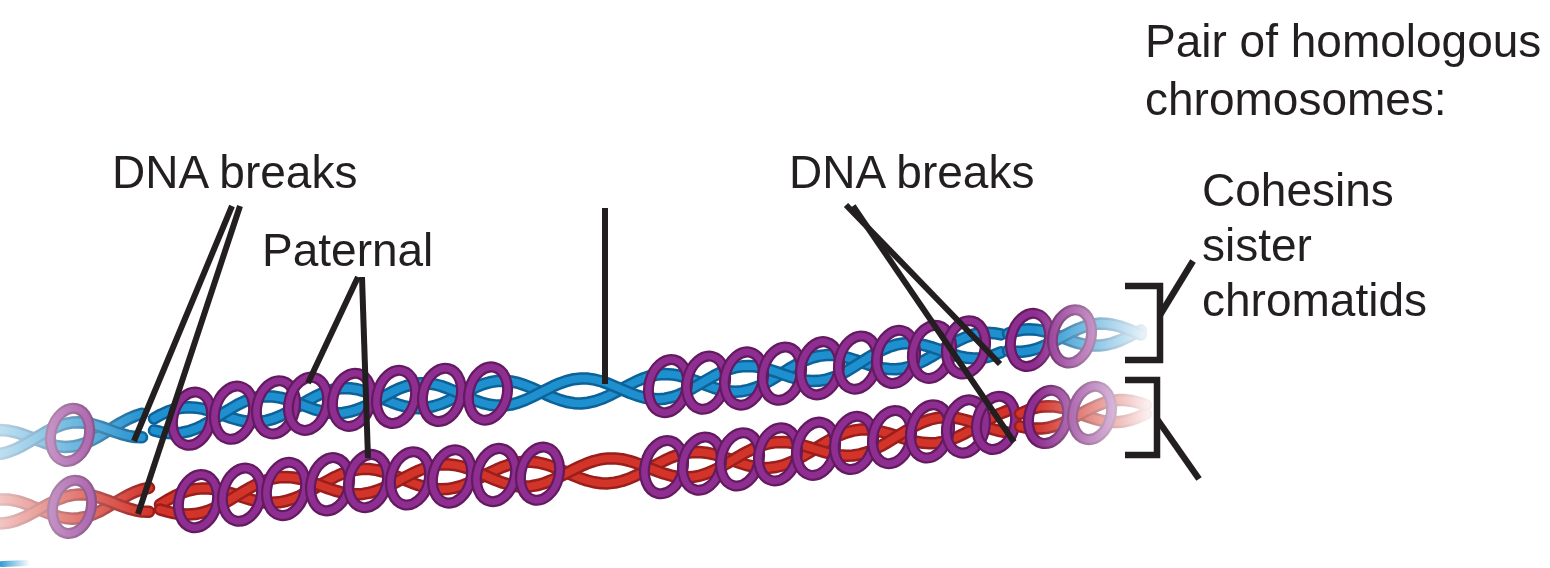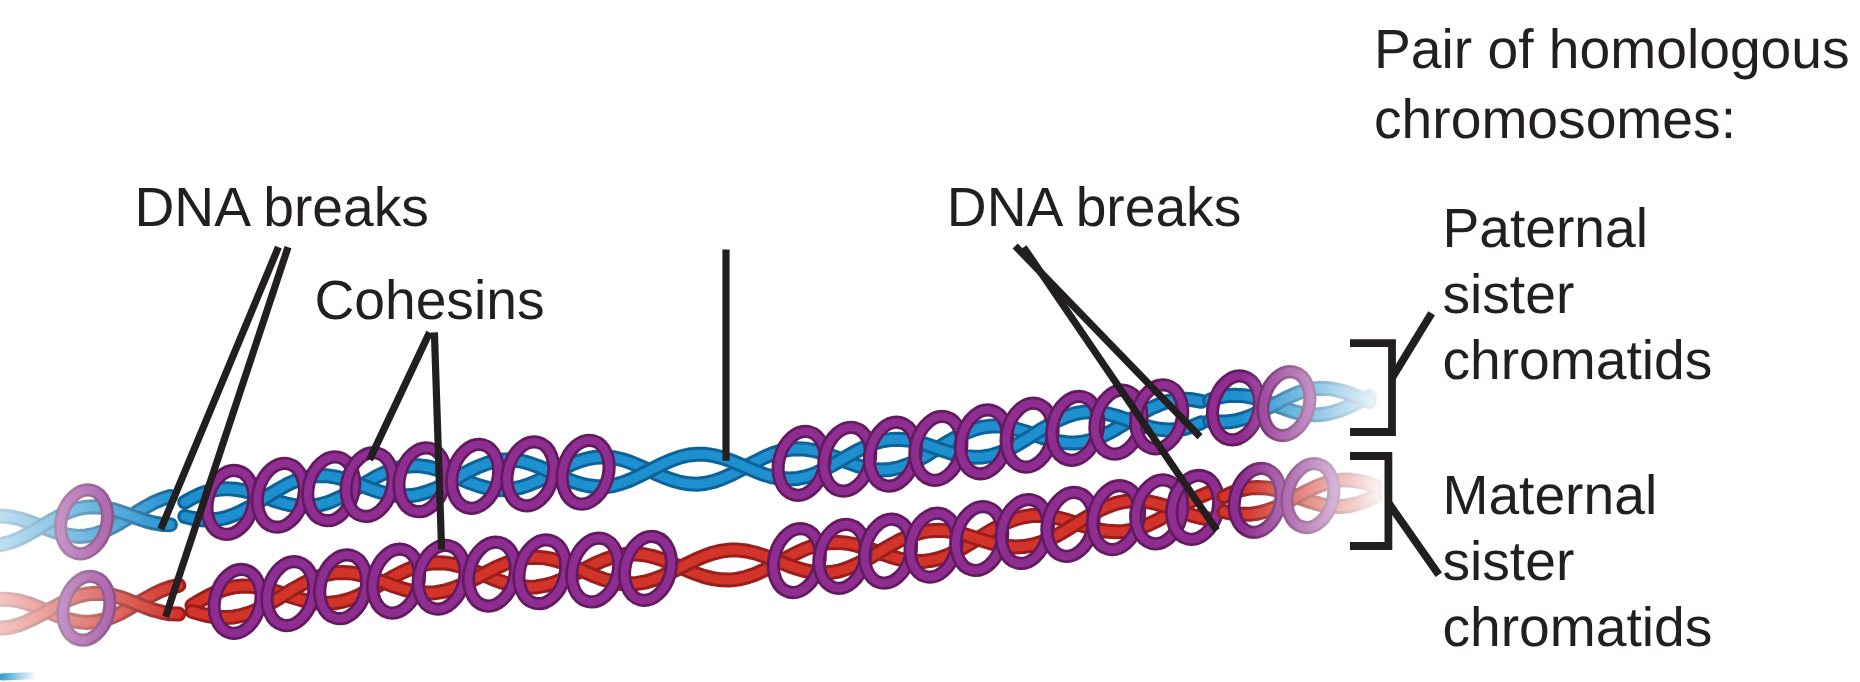--- a/index.html
+++ b/index.html
@@ -260,23 +260,22 @@
         </g>
         <g fill="none" stroke="#231f20" stroke-width="6.5">
           <path d="M1125,380 H1157 V455 H1125"></path>
           <line x1="1157" y1="419" x2="1199" y2="479"></line>
         </g>
         <line x1="2" y1="564" x2="28" y2="563" stroke="url(#slb)" stroke-width="6" stroke-linecap="round"></line>
       </svg></div>
 
   <div class="lbl" style="left:112px;top:149px">DNA breaks</div>
 
-  <div class="lbl" style="left:262px;top:227px">Cohesins</div>
+  <div class="lbl" style="left:262px;top:227px">Paternal</div>
 
 
   <div class="lbl" style="left:789px;top:149px">DNA breaks</div>
 
   <div class="lbl multi" style="left:1145px;top:12px;width:440px;line-height:58px">Pair of homologous chromosomes:</div>
 
-  <div class="lbl multi" style="left:1202px;top:163px;width:240px;line-height:55px">Paternal sister chromatids</div>
-
-  <div class="lbl multi" style="left:1202px;top:385px;width:240px;line-height:55px">Maternal sister chromatids</div>
+  <div class="lbl multi" style="left:1202px;top:163px;width:240px;line-height:55px">Cohesins sister chromatids</div>
+
 </div>
 
 </body></html>

